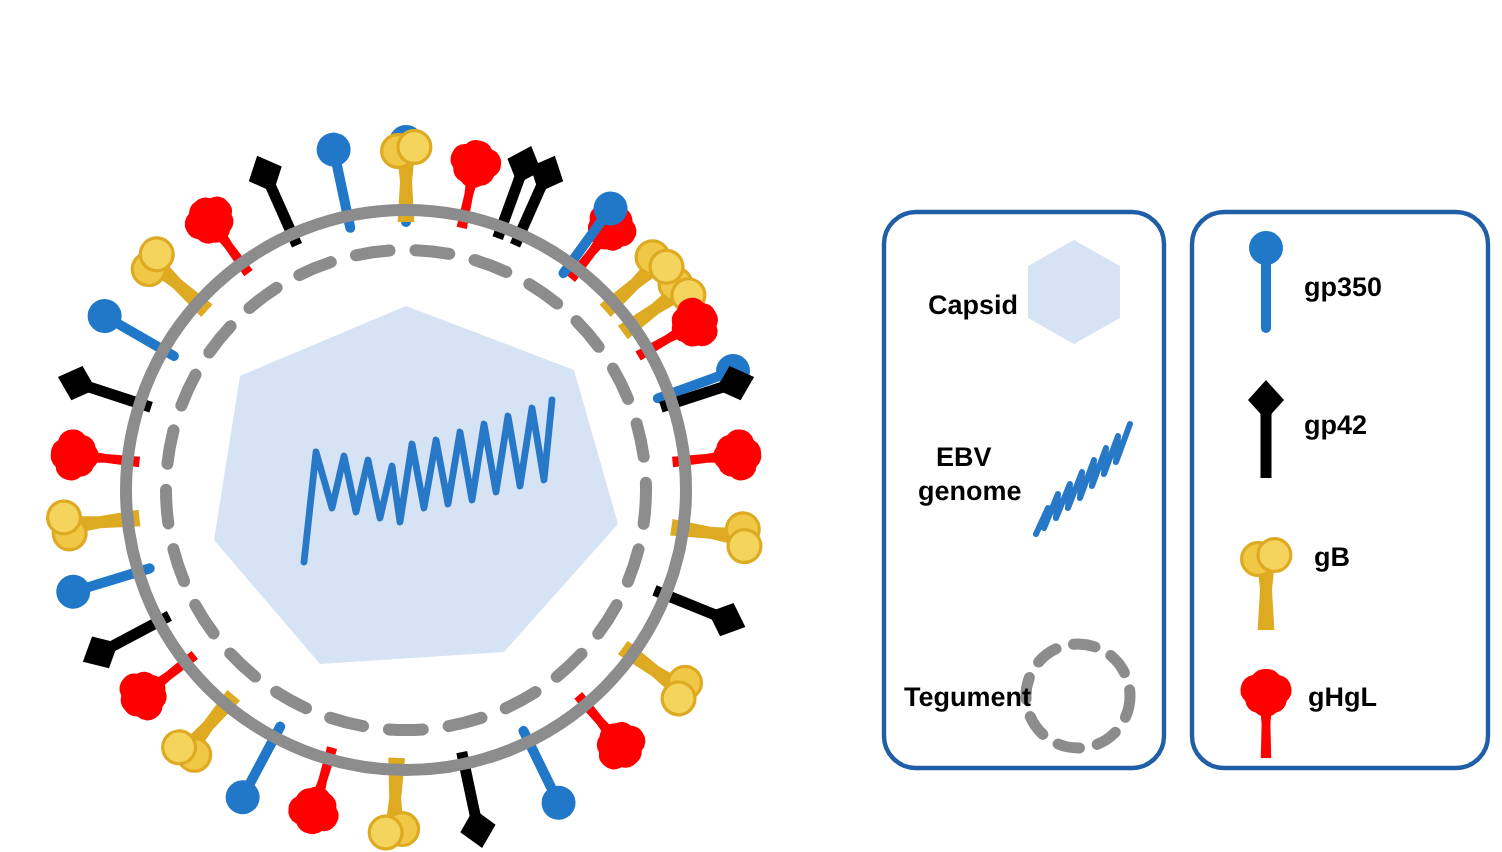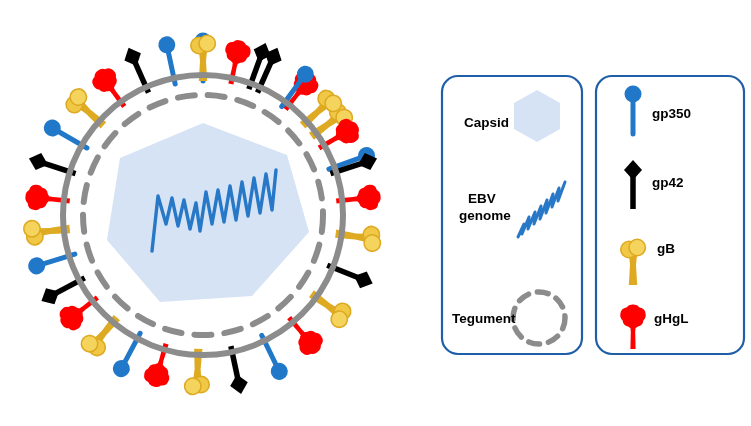--- a/index.html
+++ b/index.html
@@ -1,18 +1,18 @@
 <!DOCTYPE html>
 <html><head>
 <meta charset="utf-8">
 <style>
   html,body{margin:0;padding:0;background:#ffffff;}
   body{width:751px;height:426px;overflow:hidden;
        font-family:"Liberation Sans","DejaVu Sans",sans-serif;}
-  #stage{position:relative;width:751px;height:300px;background:#ffffff;}
+  #stage{position:relative;width:751px;height:300px;background:#ffffff;margin-top:30px;}
   svg{display:block;}
   .lg-label{font-family:"Liberation Sans","DejaVu Sans",sans-serif;
             font-weight:bold;font-size:13.5px;fill:#000000;}
 </style>
 </head>
 <body>
 
 <div id="stage">
 
 <svg id="fig" width="751" height="426" viewBox="0 0 751 426">

